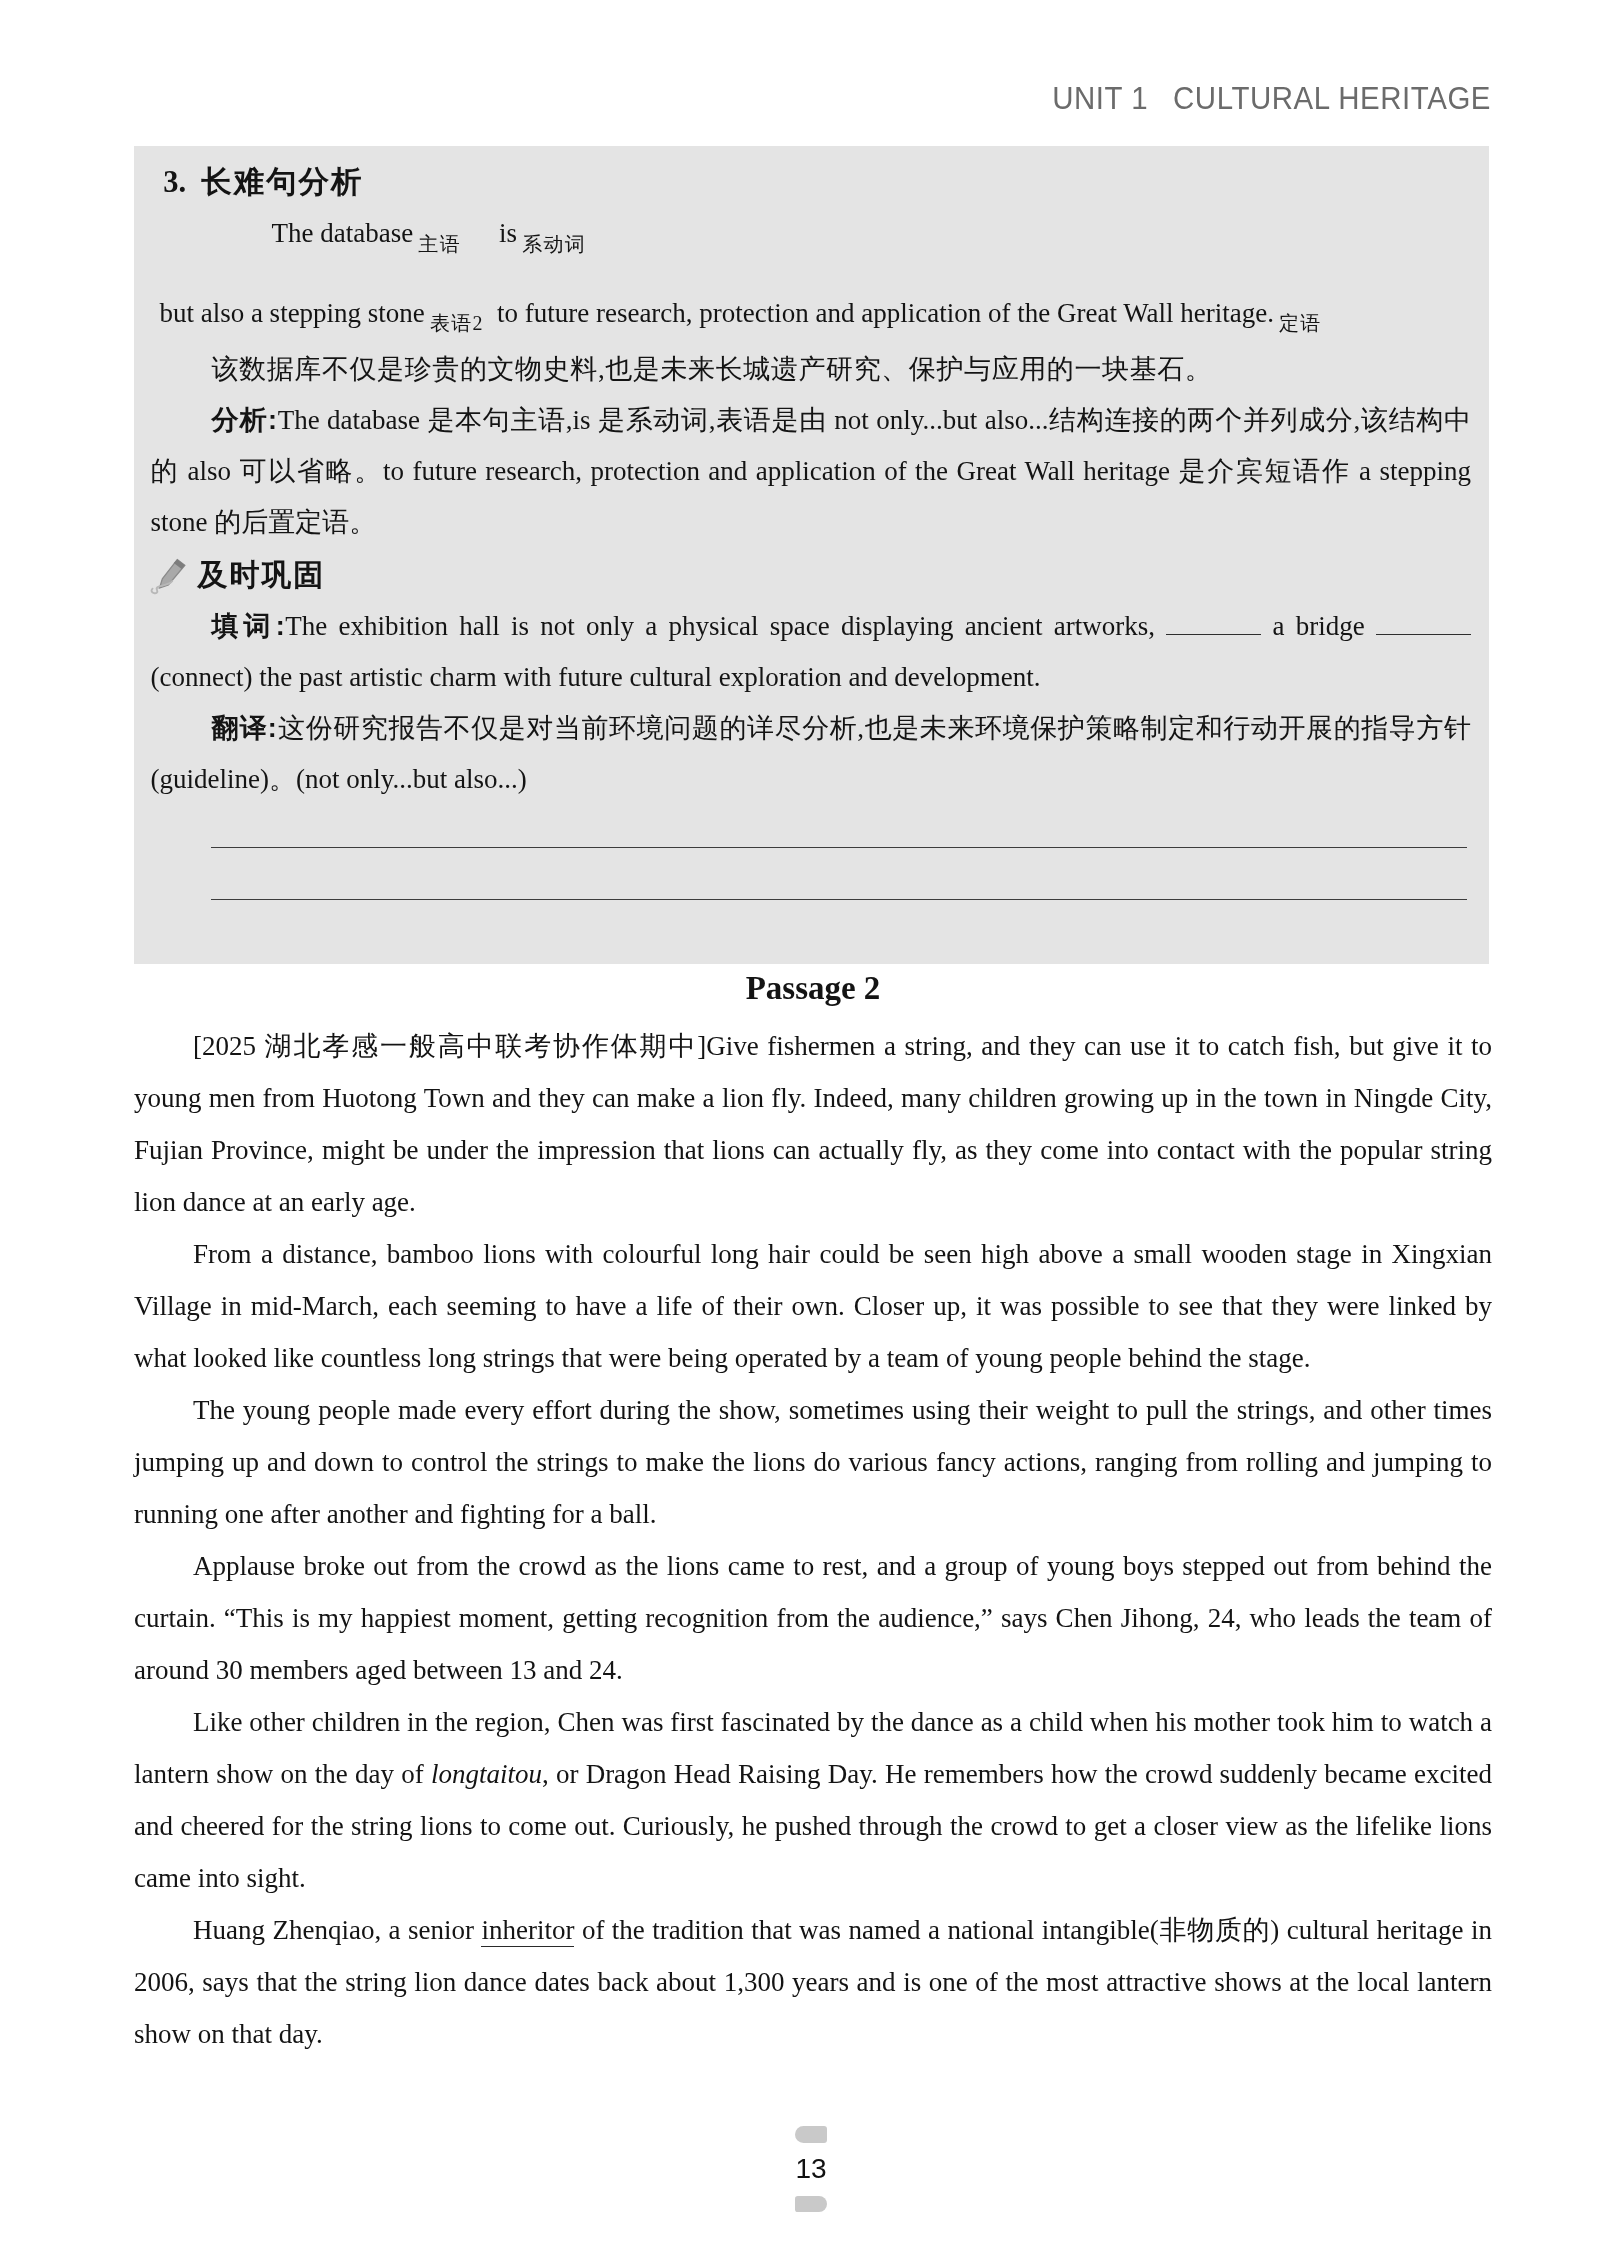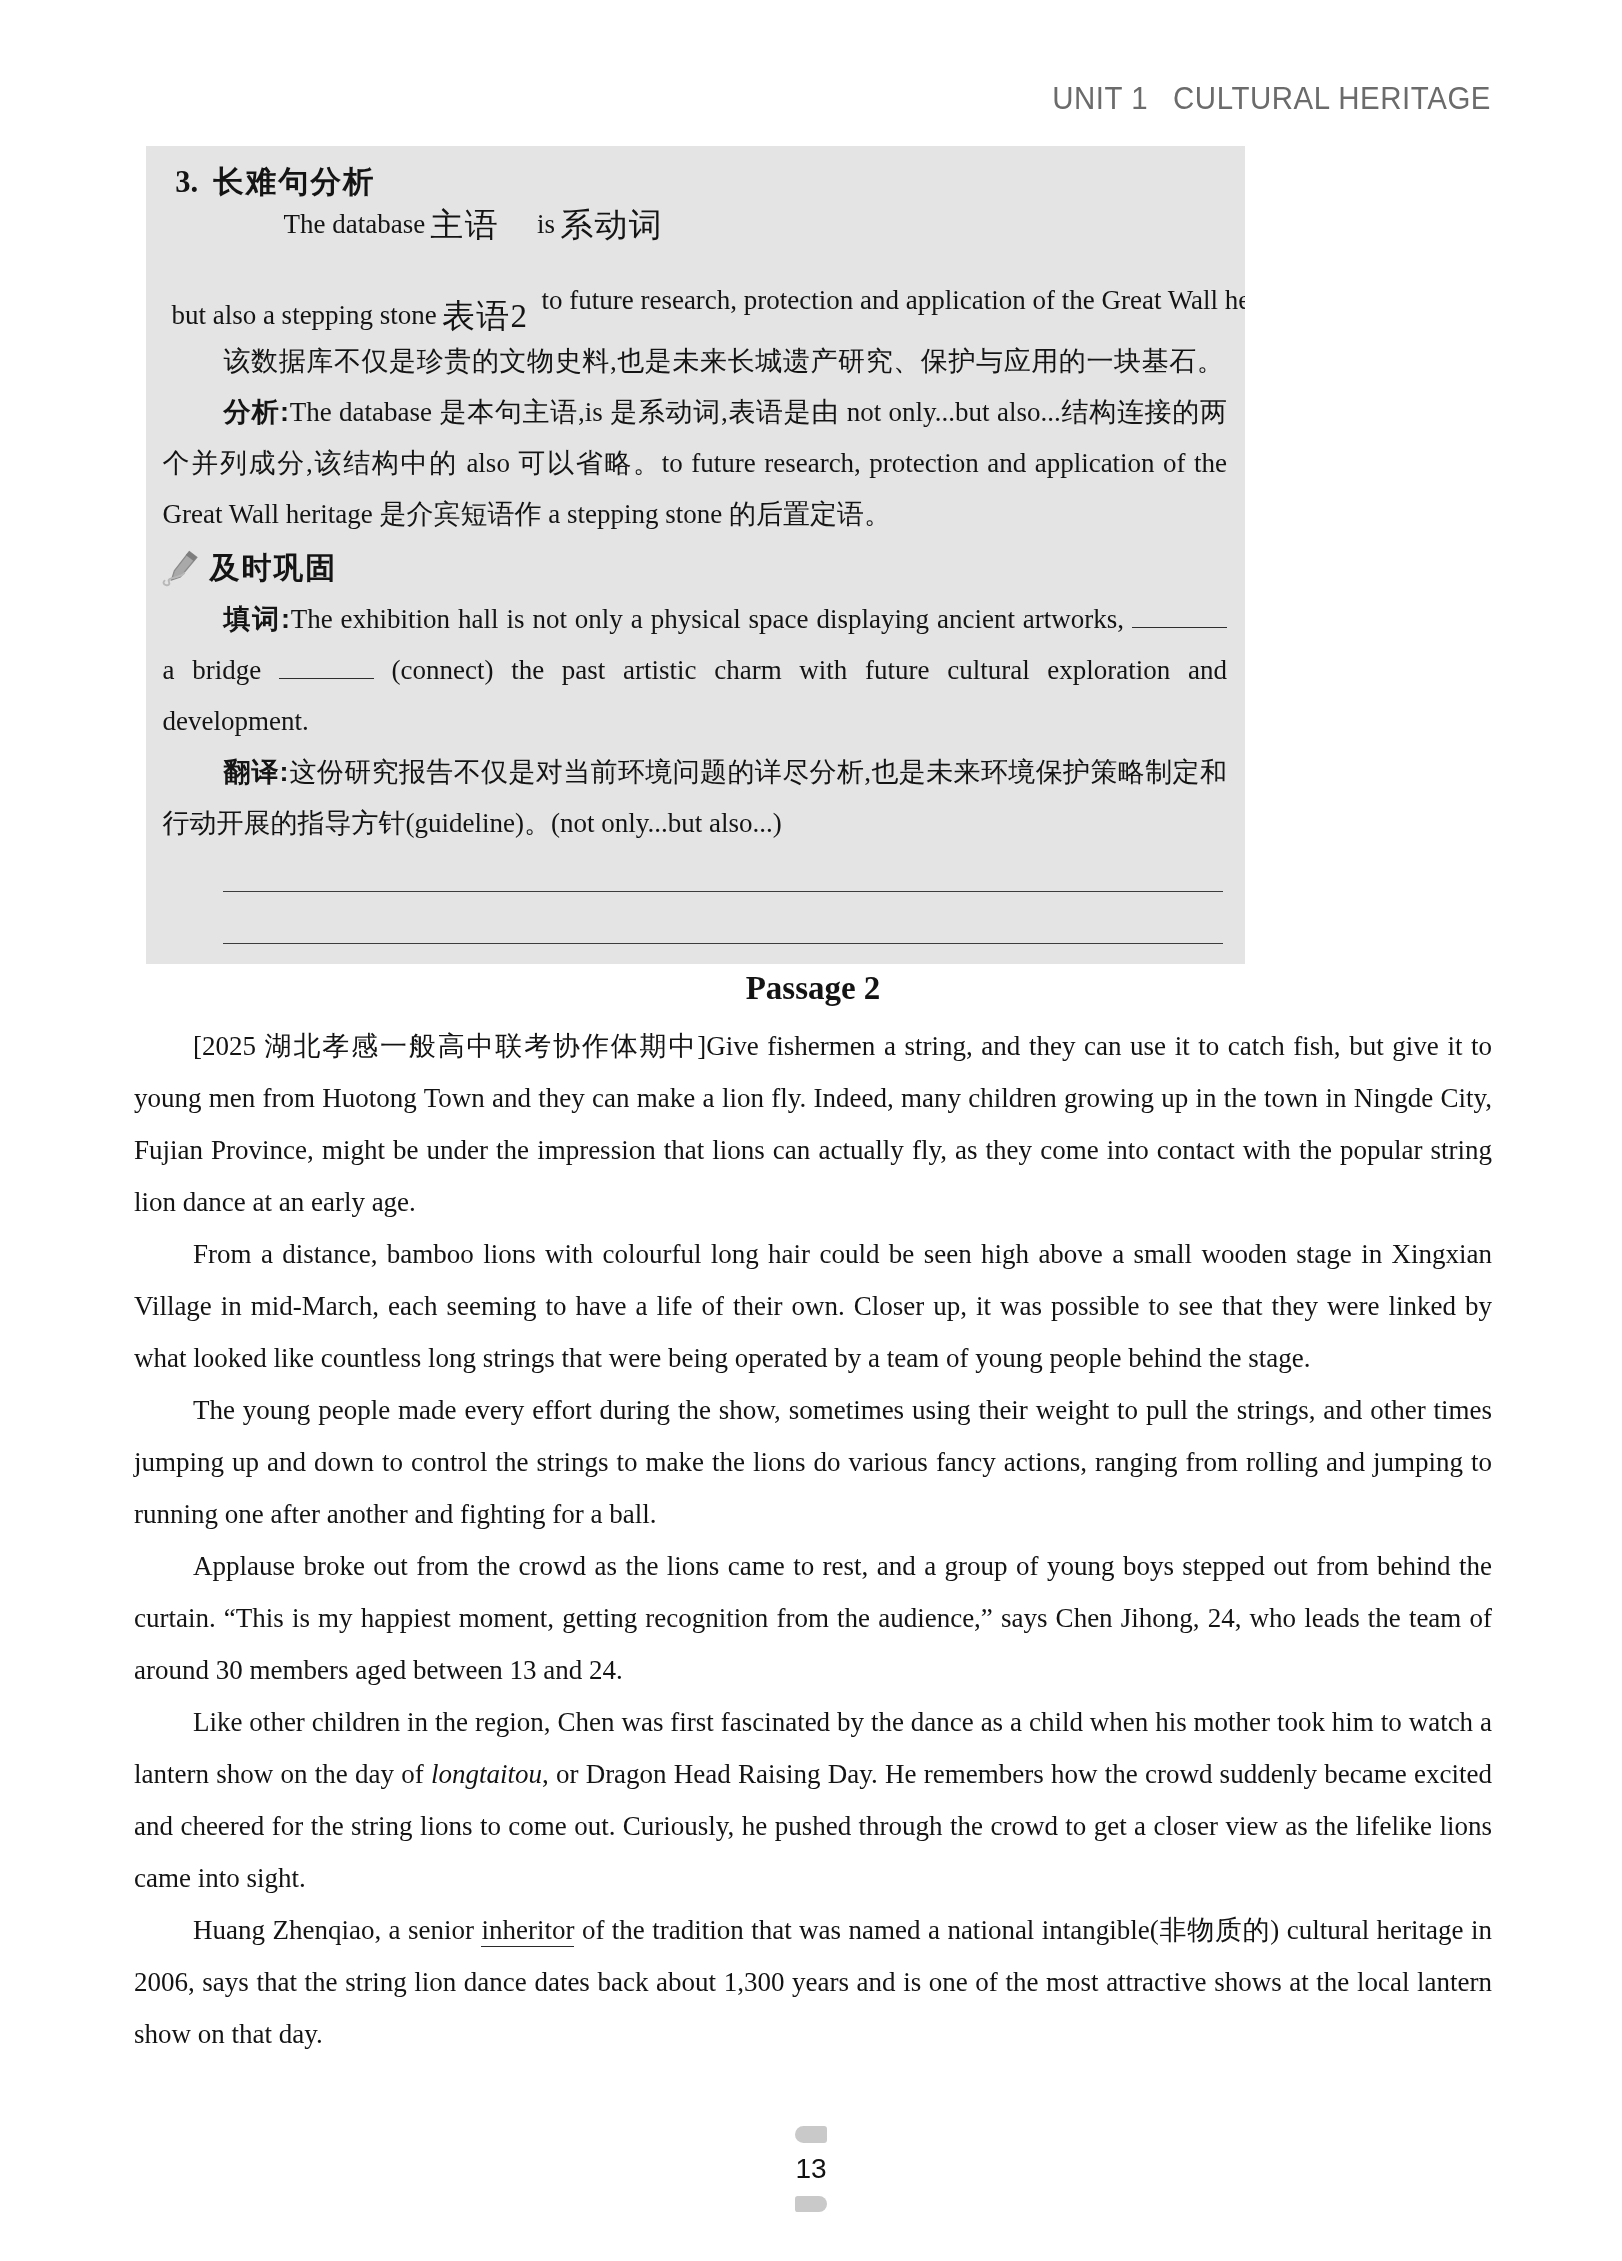--- a/index.html
+++ b/index.html
@@ -11,35 +11,35 @@
   .page-header{
     position:absolute;top:80px;right:131px;
     font-family:"Liberation Sans","DejaVu Sans",sans-serif;
     font-size:32px;font-weight:500;color:var(--header-color,#6b6b6b);
     letter-spacing:0.6px;transform:scaleX(.92);transform-origin:right center;white-space:nowrap;
   }
   .page-header .unit-number{margin-right:27px;}
 
   
   .analysis-box{
-    position:absolute;left:146px;top:146px;width:1099px;height:818px;
+    position:absolute;left:134px;top:146px;width:1355px;height:818px;
     background:var(--box-bg,#e4e4e4);box-sizing:border-box;padding:11.5px 18px 0 16.5px;overflow:hidden;
   }
   .box-heading{margin:5.1px 0 0 12.7px;font-size:30.5px;font-weight:bold;height:36px;line-height:36px;}
   .box-heading .heading-number{font-family:"Liberation Serif",serif;}
   .box-heading .heading-title{font-family:"Liberation Sans","DejaVu Sans",sans-serif;margin-left:15.3px;letter-spacing:1.9px;}
 
   .diagram-row{display:flex;align-items:flex-end;}
   .diagram-row1{margin:9px 0 0 116px;gap:33px;}
   .diagram-row2{margin:28px 0 0 3.8px;gap:8px;}
   .diagram-row2 .seg:last-child{flex:1;}
   .seg{display:flex;flex-direction:row;align-items:center;min-width:0;}
   .seg-text{font-size:27px;line-height:32px;white-space:nowrap;padding:0 5.1px;}
   .seg-underline{align-self:stretch;border-top:1.9px solid #2a2a2a;margin-top:9px;height:0;}
-  .seg-label{margin-top:2px;font-size:33px;line-height:30.5px;letter-spacing:1.3px;}
+  .seg-label{margin-top:21px;font-size:20px;line-height:30.5px;letter-spacing:1.3px;}
 
   .box-translation{margin:14px 0 0 0;font-size:27px;line-height:32px;text-indent:61px;letter-spacing:0.6px;}
 
   .box-para{margin:10.2px 0 0 0;font-size:27px;line-height:51px;text-align:justify;text-indent:61px;}
   .inline-label{font-family:"Liberation Sans","DejaVu Sans",sans-serif;font-weight:bold;letter-spacing:0.6px;}
   .box-para.fill-para{margin-top:5.1px;}
   .box-para.translate-para{margin-top:0;}
 
   .consolidation-heading{margin:7.6px 0 0 -2.5px;display:flex;align-items:center;height:41px;}
   .pencil-icon{width:42px;height:38px;margin-right:7.6px;flex:0 0 auto;}

